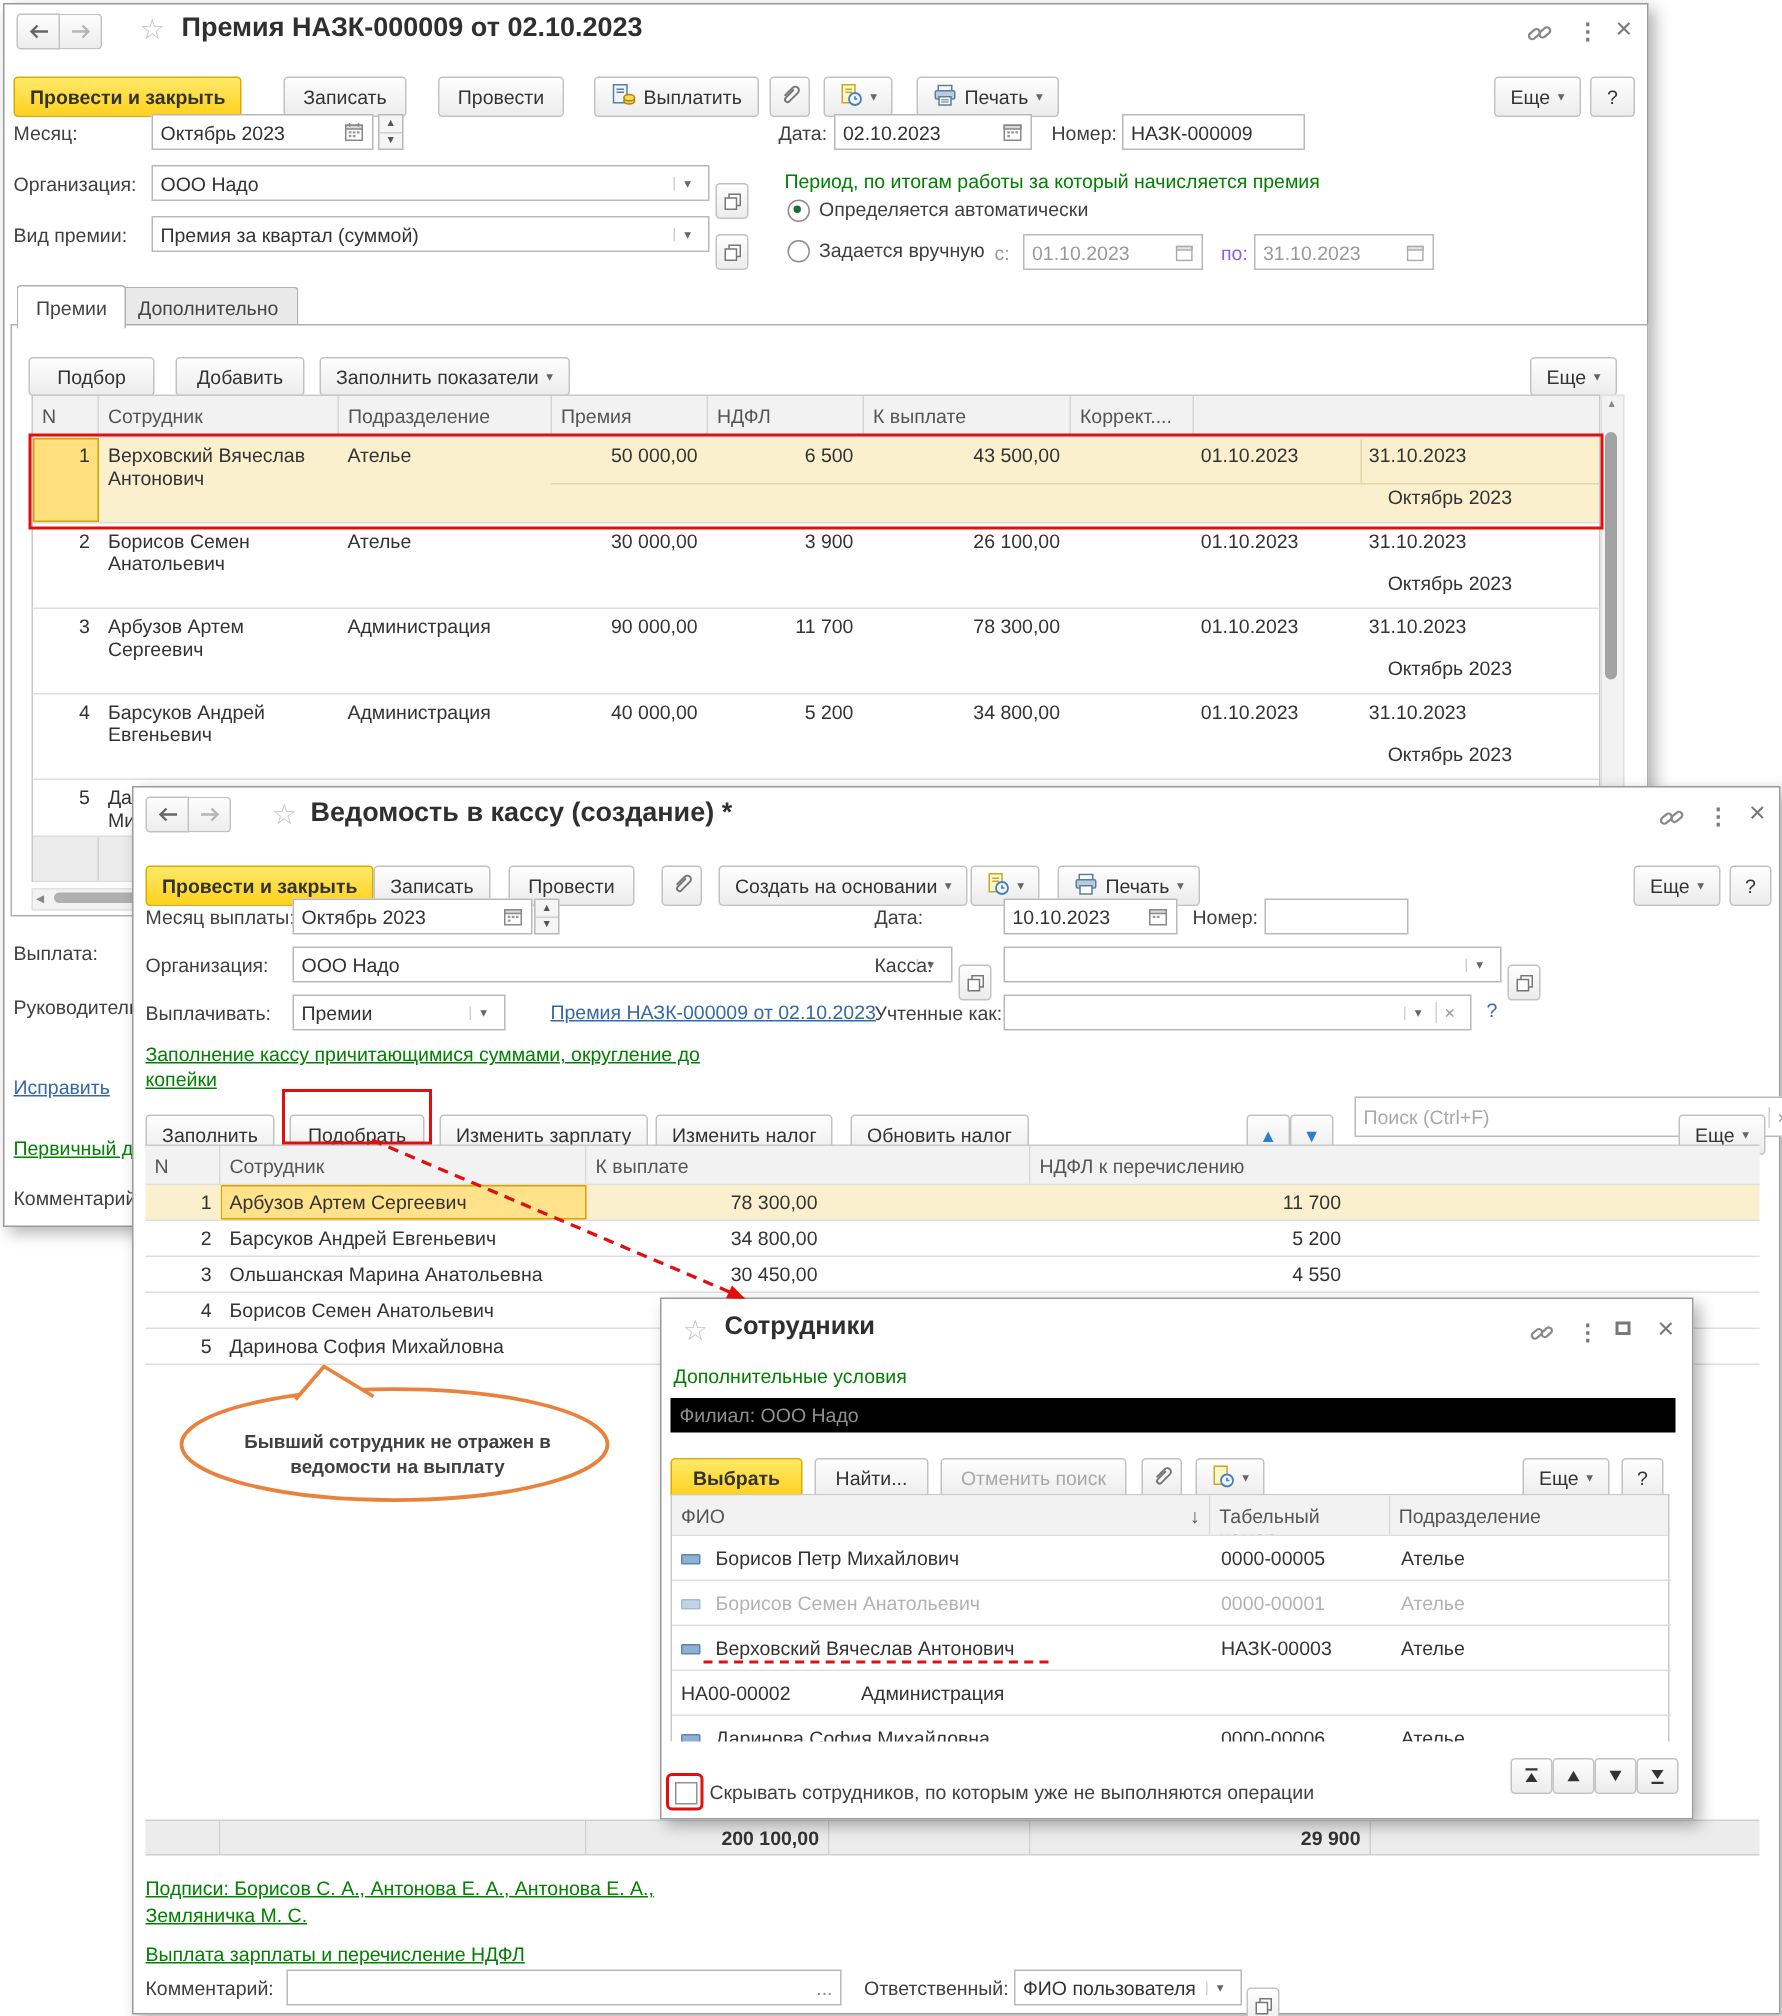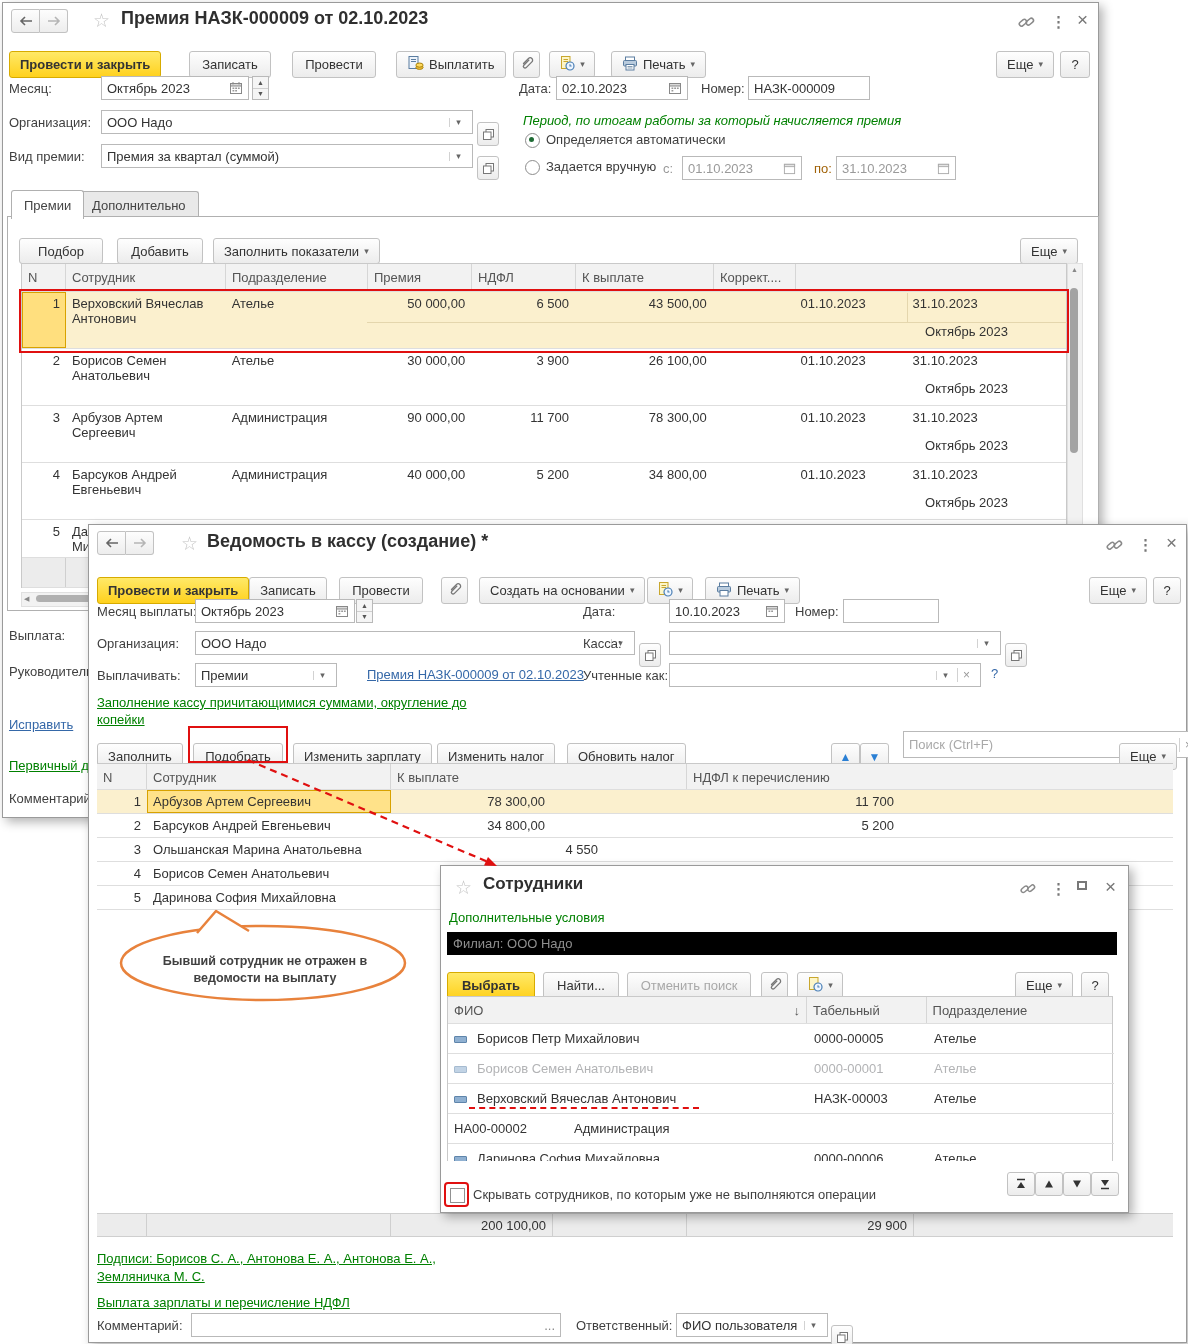--- a/index.html
+++ b/index.html
@@ -202,21 +202,21 @@
             <span class="caret">▾</span>
           </span>
         </span>
       </div>
     <div class="btn" style="left:474px;top:107px;width:22px;height:24px;padding:0;">
         <svg width="13" height="13" viewBox="0 0 13 13">
           <rect x="4" y="1.5" width="7.5" height="7.5" fill="#fff" stroke="#777"></rect>
           <rect x="1.5" y="4" width="7.5" height="7.5" fill="#fff" stroke="#777"></rect>
         </svg>
       </div>
-    <div class="lbl greent" style="left:520px;top:110px;font-style:italic;">Период, по итогам работы за который начисляется премия</div>
+    <div class="lbl greent" style="left:520px;top:110px;">Период, по итогам работы за который начисляется премия</div>
 
     <div class="radio sel" style="left:522px;top:130px;"></div>
     <div class="lbl" style="left:543px;top:129px;">Определяется автоматически</div>
 
     <div class="lbl" style="left:6px;top:146px;">Вид премии:</div>
     <div class="inp" style="left:98px;top:141px;width:372px;">
         <span>Премия за квартал (суммой)</span>
         <span class="tail">
           <span class="seg">
             <span class="caret">▾</span>
@@ -235,21 +235,21 @@
     <div class="lbl" style="left:660px;top:158px;color:#9a9a9a;">с:</div>
     <div class="inp gray" style="left:679px;top:153px;width:120px;">
         <span>01.10.2023</span>
         <span class="tail">
           <svg width="13" height="13" viewBox="0 0 14 14">
             <rect x="1.5" y="2.5" width="11" height="10" fill="#fff" stroke="#aaa"></rect>
             <rect x="1.5" y="2.5" width="11" height="2.5" fill="#e4e4e4" stroke="#aaa"></rect>
           </svg>
         </span>
       </div>
-    <div class="lbl" style="left:811px;top:158px;color:#a16207;">по:</div>
+    <div class="lbl" style="left:811px;top:158px;color:#8b5cf6;">по:</div>
     <div class="inp gray" style="left:833px;top:153px;width:120px;">
         <span>31.10.2023</span>
         <span class="tail">
           <svg width="13" height="13" viewBox="0 0 14 14">
             <rect x="1.5" y="2.5" width="11" height="10" fill="#fff" stroke="#aaa"></rect>
             <rect x="1.5" y="2.5" width="11" height="2.5" fill="#e4e4e4" stroke="#aaa"></rect>
           </svg>
         </span>
       </div>
 
@@ -605,20 +605,21 @@
       </div>
       <div class="trow t2r">
         <div class="tcell w2c0 num">2</div>
         <div class="tcell w2c1">Барсуков Андрей Евгеньевич</div>
         <div class="tcell w2c2 num" style="padding-right:142px;">34 800,00</div>
         <div class="tcell w2c3 num" style="padding-right:279px;">5 200</div>
       </div>
       <div class="trow t2r">
         <div class="tcell w2c0 num">3</div>
         <div class="tcell w2c1">Ольшанская Марина Анатольевна</div>
+        <div class="tcell w2c2 num" style="padding-right:142px;">30 450,00</div>
         <div class="tcell w2c3 num" style="padding-right:279px;">4 550</div>
       </div>
       <div class="trow t2r">
         <div class="tcell w2c0 num">4</div>
         <div class="tcell w2c1">Борисов Семен Анатольевич</div>
         <div class="tcell w2c2 num" style="padding-right:142px;"></div>
         <div class="tcell w2c3 num" style="padding-right:279px;"></div>
       </div>
       <div class="trow t2r">
         <div class="tcell w2c0 num">5</div>
@@ -630,21 +631,21 @@
 
     <svg class="a" style="left:28px;top:382px;width:292px;height:112px;" viewBox="0 0 292 112">
       <ellipse cx="146" cy="56" rx="142" ry="37" fill="#fff" stroke="#E8823C" stroke-width="2.5"></ellipse>
       <path d="M80 26 L99 4 L132 24" fill="#fff" stroke="#E8823C" stroke-width="2.5" stroke-linejoin="round"></path>
     </svg>
     <div class="callout-text" style="left:46px;top:428px;width:260px;">
       <div>Бывший сотрудник не отражен в</div>
       <div>ведомости на выплату</div>
     </div>
 
-    <div class="a" style="left:8px;top:688px;width:1076px;display:flex;height:24px;border-top:1px solid #cfcfcf;border-bottom:1px solid #cfcfcf;">
+    <div class="a" style="left:8px;top:688px;width:1076px;display:flex;height:24px;border-top:1px solid #cfcfcf;border-bottom:1px solid #cfcfcf;font-weight:bold;">
       <div class="tcell tt" style="width:50px;"></div>
       <div class="tcell tt" style="width:244px;"></div>
       <div class="tcell tt num" style="width:162px;">200 100,00</div>
       <div class="tcell tt" style="width:134px;"></div>
       <div class="tcell tt num" style="width:227px;">29 900</div>
       <div class="tcell tt" style="width:259px;border-right:none;"></div>
     </div>
 
     <div class="lbl glink" style="left:8px;top:726px;">Подписи: Борисов С. А., Антонова Е. А., Антонова Е. А.,</div>
     <div class="lbl glink" style="left:8px;top:744px;">Земляничка М. С.</div>

